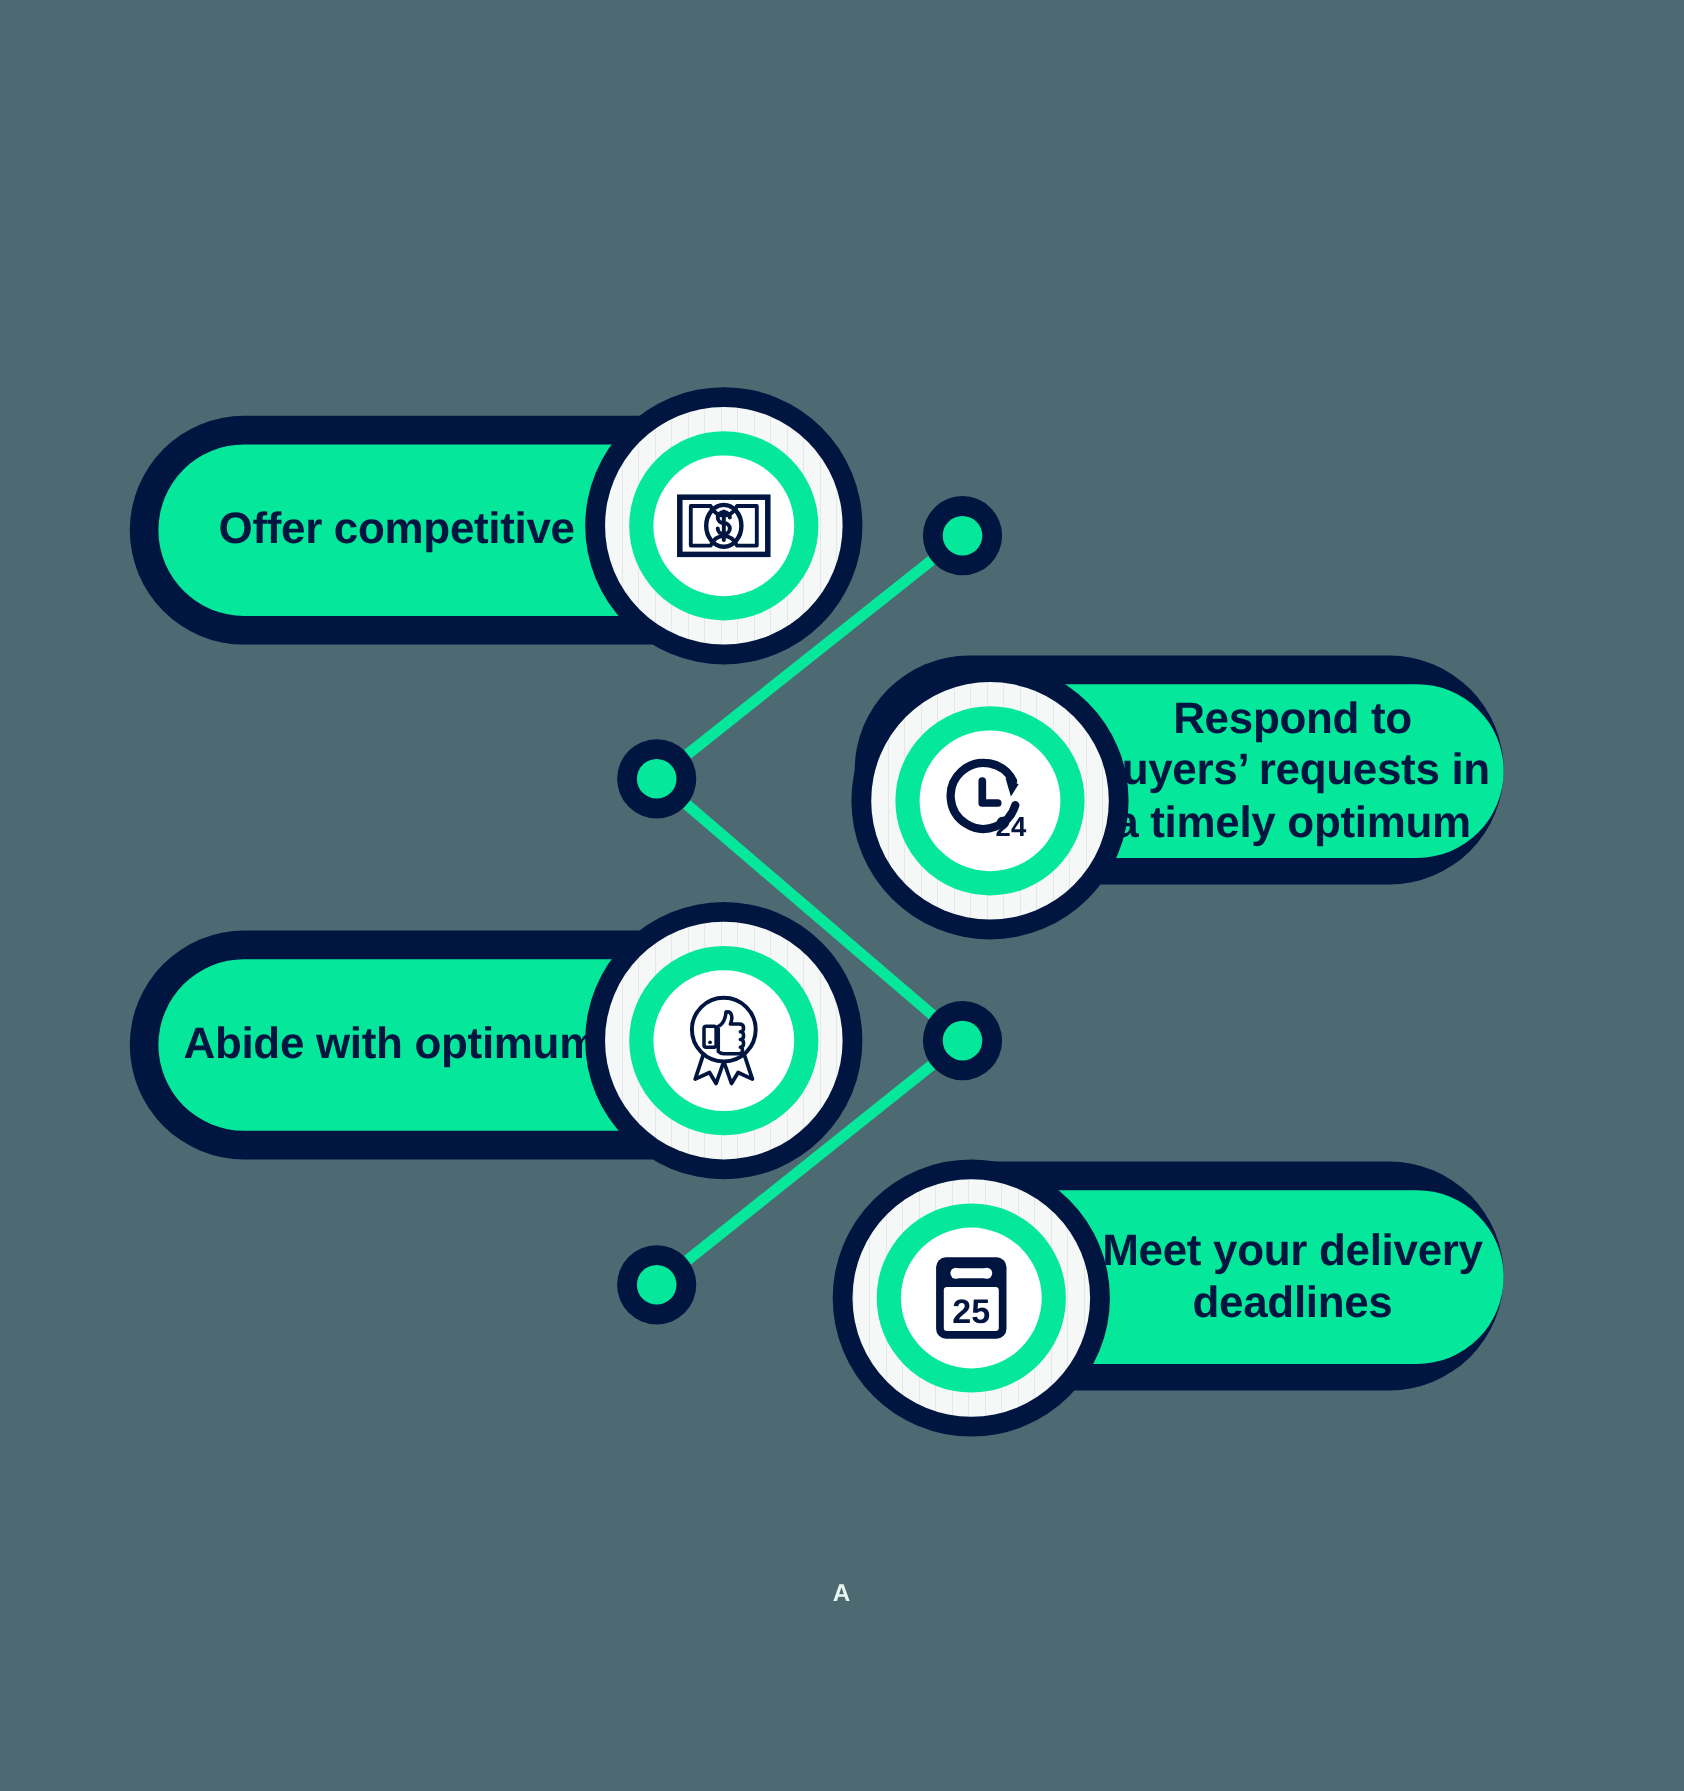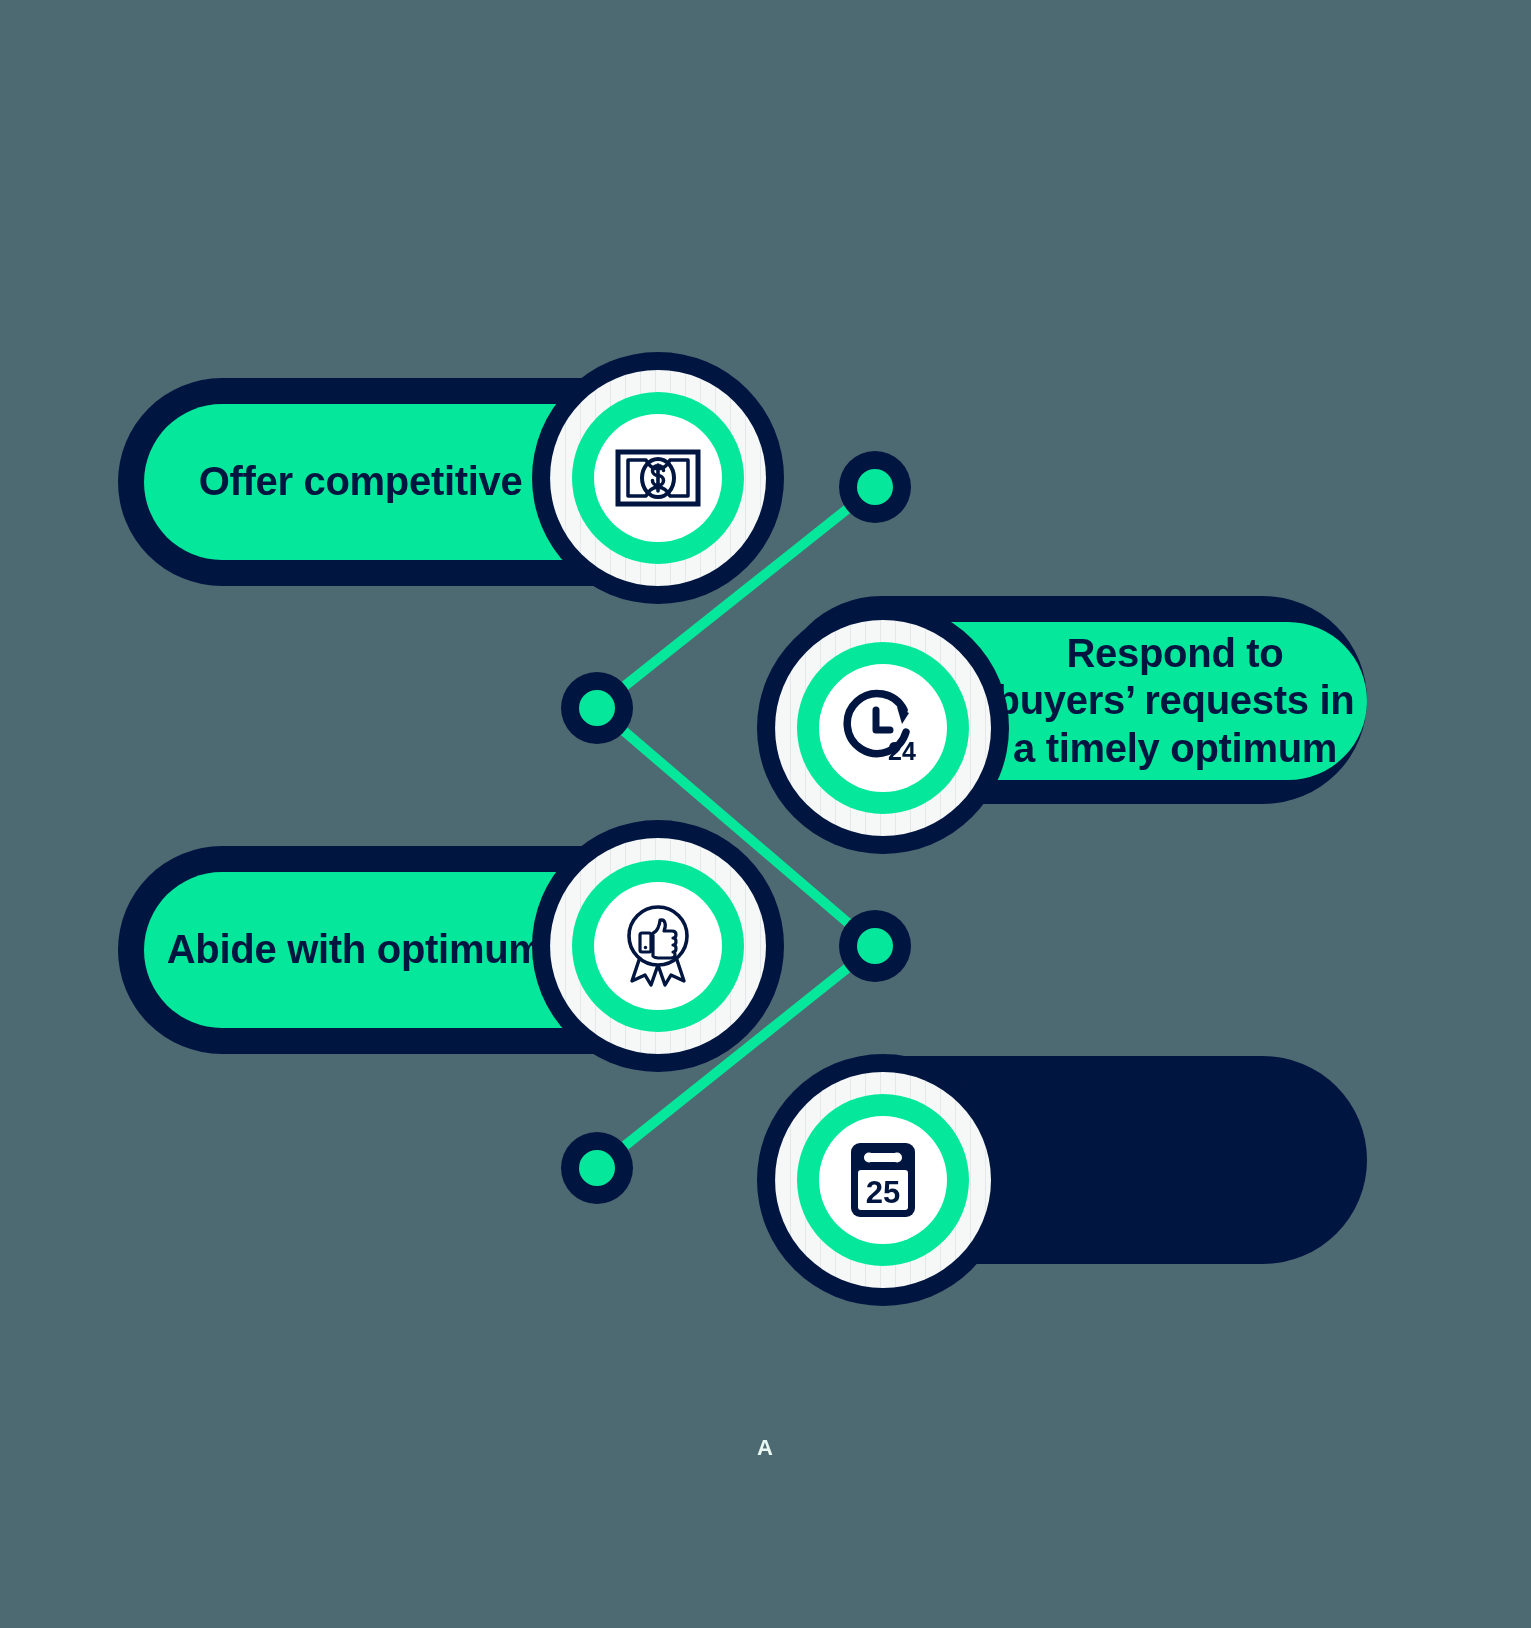--- a/index.html
+++ b/index.html
@@ -183,21 +183,21 @@
         </div>
       </div>
     </div>
   </div>
 
   <div class="card" style="left:757px; top:592px; width:615px; height:262px;">
     <div class="pill-outline" style="left:20px; top:4px; width:590px; height:208px;"></div>
     <div class="pill" style="left:46px; top:30px; width:564px; height:158px; padding-left:180px;">
       <div class="card-text">Respond to buyers’ requests in a timely optimum</div>
     </div>
-    <div class="badge" style="left:0px; top:10px; width:252px; height:252px;align-items:center;">
+    <div class="badge" style="left:17px; top:10px; width:252px; height:252px;align-items:center;">
       <div class="ring-white-outer" style="width:216px; height:216px;">
         <div class="ring-green" style="width:172px; height:172px;">
           <div class="ring-inner-white" style="width:128px; height:128px;">
 
             <svg class="badge-icon" width="86" height="80" viewBox="0 0 86 80">
               <path d="M64 22 A30 30 0 1 0 66 44" fill="none" stroke="#001540" stroke-width="7.5" stroke-linecap="round"></path>
               <path d="M57 19 L69 25 L62 36 Z" fill="#001540"></path>
               <path d="M36 22 v20 h14" fill="none" stroke="#001540" stroke-width="7" stroke-linecap="round" stroke-linejoin="round"></path>
               <text x="62" y="72" font-family="Liberation Sans, sans-serif" font-size="25" font-weight="bold" fill="#001540" text-anchor="middle">24</text>
             </svg>
@@ -226,20 +226,23 @@
               <path d="M35 31 q3 -1 5 -5 q2 -5 2 -8 q4 -1 5 3 q1 3 -1 8 h8 q4 0 4 3.5 q0 3.5 -3 3.5 q3 0 3 3.5 q0 3.5 -3 3.5 q3 0 3 3.5 q0 3.5 -3 3.5 q2 0 2 3 q0 3 -4 3 h-13 q-3 0 -5 -2 z" fill="none" stroke="#001540" stroke-width="3.2" stroke-linejoin="round"></path>
             </svg>
           </div>
         </div>
       </div>
     </div>
   </div>
 
   <div class="card" style="left:757px; top:1052px; width:615px; height:262px;">
     <div class="pill-outline" style="left:20px; top:4px; width:590px; height:208px;"></div>
+    <div class="pill" style="left:46px; top:30px; width:564px; height:158px; padding-left:180px;">
+      <div class="card-text">Meet your delivery deadlines</div>
+    </div>
     <div class="badge" style="left:0px; top:2px; width:252px; height:252px;">
       <div class="ring-white-outer" style="width:216px; height:216px;">
         <div class="ring-green" style="width:172px; height:172px;">
           <div class="ring-inner-white" style="width:128px; height:128px;">
 
             <svg class="badge-icon" width="72" height="82" viewBox="0 0 72 82">
               <rect x="4" y="4" width="64" height="74" rx="9" fill="#001540"></rect>
               <rect x="11" y="31" width="50" height="40" rx="3" fill="#ffffff"></rect>
               <rect x="20" y="14" width="32" height="9" rx="4.5" fill="#ffffff"></rect>
               <circle cx="22" cy="18.5" r="5" fill="#ffffff"></circle>

